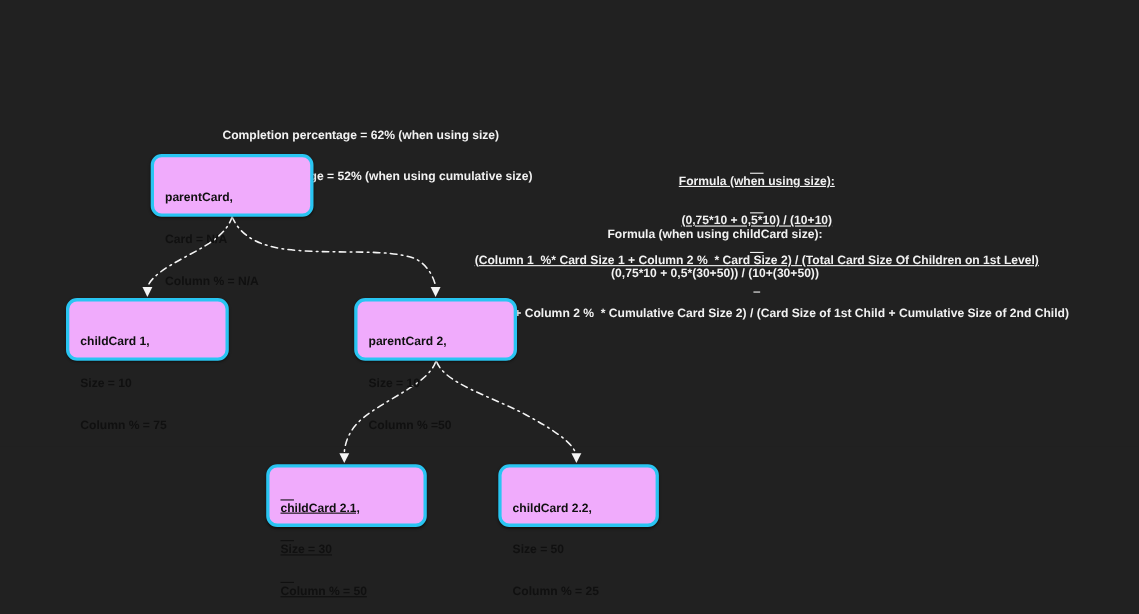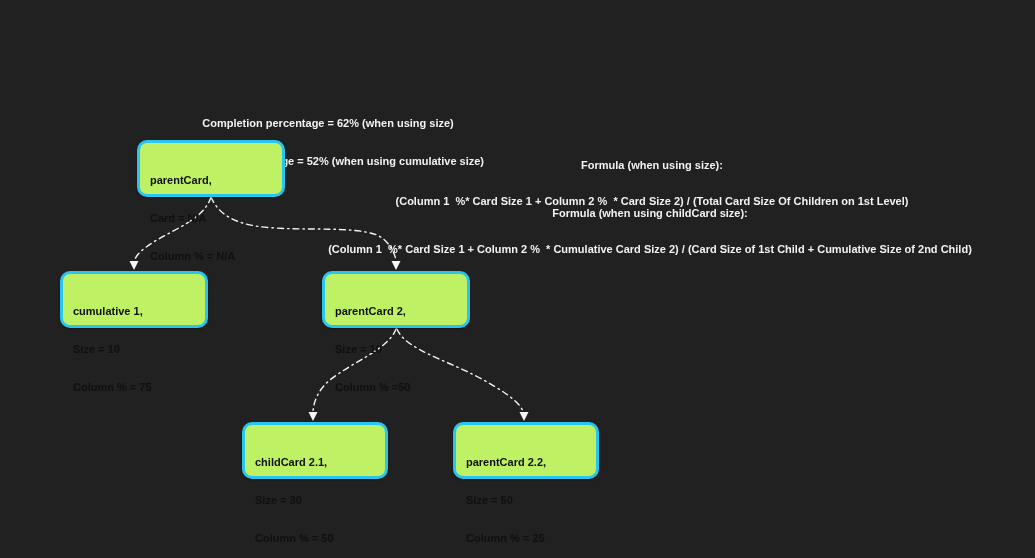--- a/index.html
+++ b/index.html
@@ -39,42 +39,42 @@
     position: absolute;
     color: #f2f2f2;
     font-size: 11px;
     font-weight: 700;
     line-height: 12.5px;
     text-align: center;
     white-space: pre;
     transform: translateX(-50%);
   }
   .summary { top: 92px; left: 328px; }
-  .formula-1 { top: 135px; left: 652px; line-height: 12px; }
+  .formula-1 { top: 135px; left: 688px; line-height: 12px; text-decoration: underline; }
   .formula-2 { top: 183px; left: 650px; line-height: 12px; }
   .card {
     position: absolute;
     box-sizing: border-box;
     width: 148px;
     height: 57px;
-    background: #bef264;
+    background: #f0abfc;
     border: 3px solid #29c5f2;
     border-radius: 10px;
     padding: 6px 26px 0 10px;
     color: #101010;
     font-size: 11px;
     font-weight: 700;
     line-height: 12.6px;
     box-shadow: 0 1px 2px rgba(0,0,0,0.45);
     white-space: pre;
   }
   .pos-parent  { left: 137px; top: 140px; }
   .pos-child1  { left:  60px; top: 271px; }
   .pos-child2  { left: 322px; top: 271px; }
-  .pos-child21 { left: 242px; top: 422px; width: 146px; }
+  .pos-child21 { left: 242px; top: 422px; width: 146px; text-decoration: underline; }
   .pos-child22 { left: 453px; top: 422px; width: 146px; }
 </style>
 </head>
 <body>
 
 <div class="stage">
 
   <svg class="edges" viewBox="0 0 1035 558" xmlns="http://www.w3.org/2000/svg">
     <path d="M 211 197 C 204 219, 176 228, 152 243 C 143 249, 137 254, 134.5 260"></path>
     <polygon points="129.5,261 138.5,261 134,270"></polygon>
@@ -86,51 +86,53 @@
     <polygon points="519.5,412 528.5,412 524,421"></polygon>
   </svg>
 
   <div class="lighttext summary">
     <div>Completion percentage = 62% (when using size)</div>
     <div>Completion percentage = 52% (when using cumulative size)</div>
   </div>
 
   <div class="lighttext formula-1">
     <div>Formula (when using size):</div>
+    <div>(0,75*10 + 0,5*10) / (10+10)</div>
     <div>(Column 1  %* Card Size 1 + Column 2 %  * Card Size 2) / (Total Card Size Of Children on 1st Level)</div>
   </div>
 
   <div class="lighttext formula-2">
     <div>Formula (when using childCard size):</div>
+    <div>(0,75*10 + 0,5*(30+50)) / (10+(30+50))</div>
     <div>(Column 1  %* Card Size 1 + Column 2 %  * Cumulative Card Size 2) / (Card Size of 1st Child + Cumulative Size of 2nd Child)</div>
   </div>
 
   <div class="card pos-parent">
     <div>parentCard,</div>
     <div>Card = N/A</div>
     <div>Column % = N/A</div>
   </div>
 
   <div class="card pos-child1">
-    <div>cumulative 1,</div>
+    <div>childCard 1,</div>
     <div>Size = 10</div>
     <div>Column % = 75</div>
   </div>
 
   <div class="card pos-child2">
     <div>parentCard 2,</div>
     <div>Size = 10</div>
     <div>Column % =50</div>
   </div>
 
   <div class="card pos-child21">
     <div>childCard 2.1,</div>
     <div>Size = 30</div>
     <div>Column % = 50</div>
   </div>
 
   <div class="card pos-child22">
-    <div>parentCard 2.2,</div>
+    <div>childCard 2.2,</div>
     <div>Size = 50</div>
     <div>Column % = 25</div>
   </div>
 
 </div>
 
 </body></html>

